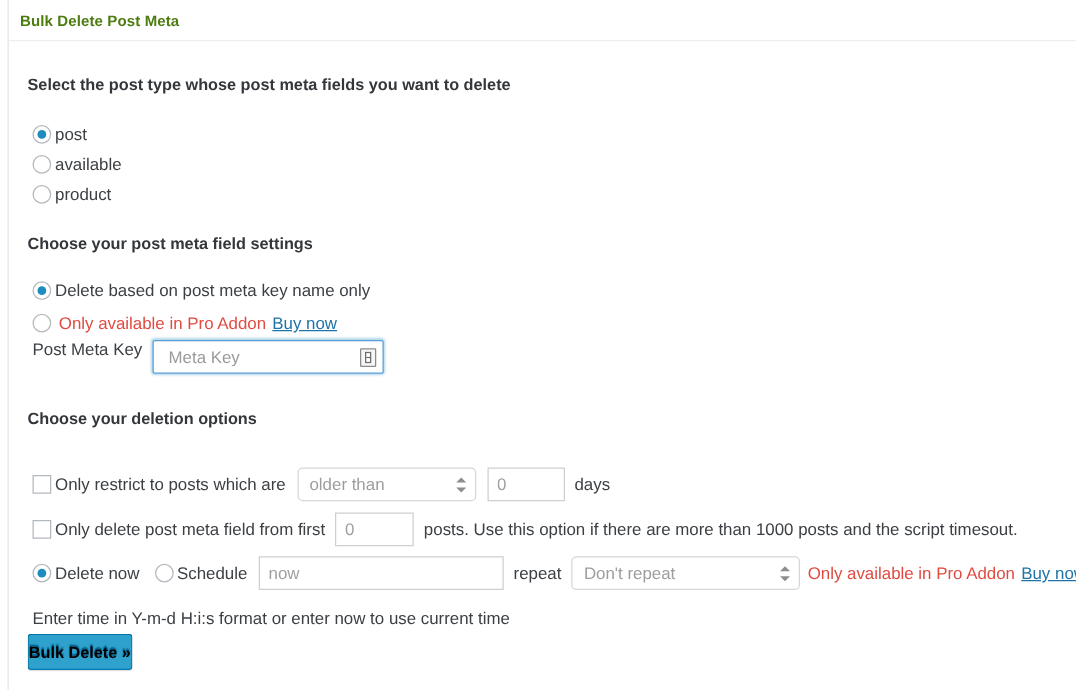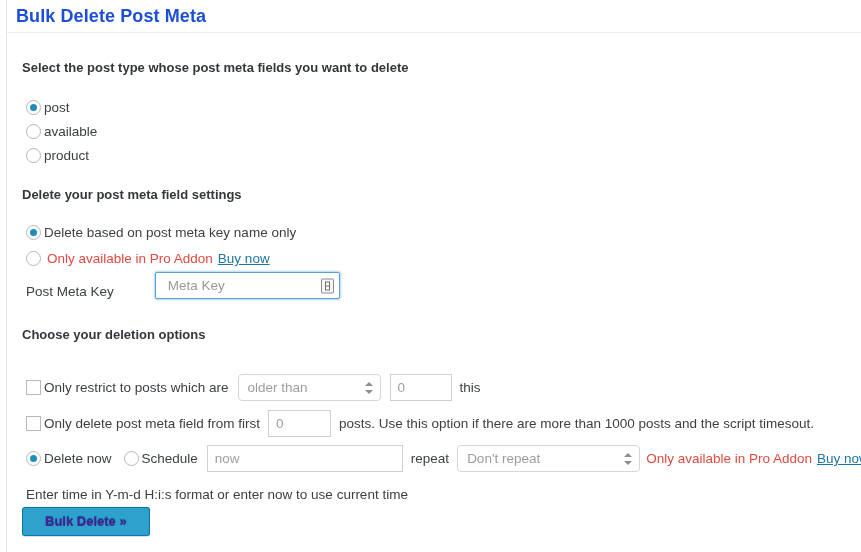--- a/index.html
+++ b/index.html
@@ -31,23 +31,23 @@
     box-sizing: border-box;
   }
   .panel-header {
     height: 33px;
     line-height: 33px;
     padding-left: 9px;
     border-bottom: 1px solid #eeeeee;
     box-sizing: border-box;
   }
   .panel-title {
-    font-size: 18px;
+    font-size: 12px;
     font-weight: bold;
-    color: #1d4ed8;
+    color: #4d7c0f;
     letter-spacing: 0.1px;
   }
   .panel-body {
     padding: 0 9px;
   }
 
   .section-heading {
     font-size: 13px;
     font-weight: bold;
     color: #33373b;
@@ -121,24 +121,23 @@
     margin-left: 5px;
     cursor: pointer;
   }
 
   
   .metakey-row {
     position: absolute;
     left: 19px;
     top: 272px;
     display: flex;
-    align-items: flex-end;
+    align-items: flex-start;
     font-size: 13.5px;
     color: #3c4044;
-    gap: 33px;
   }
   .metakey-field-wrap {
     margin-left: 8px;
     position: relative;
     border: 1px solid #5b9dd9;
     border-radius: 2px;
     box-shadow: 0 0 2px 1px rgba(30,140,190,0.35);
     background: #fff;
     width: 185px;
     height: 27px;
@@ -264,26 +263,26 @@
   }
 
   .submit-btn {
     position: absolute;
     left: 15px;
     top: 507px;
     background: #2ea2cc;
     border: 1px solid #0074a2;
     border-bottom-color: #007ab8;
     border-radius: 3px;
-    color: #4c1d95;
+    color: #000000;
     font-family: "Liberation Sans", sans-serif;
     font-size: 13px;
     font-weight: bold;
     height: 29px;
-    padding: 0 22px;
+    padding: 0 0;
     box-shadow: 0 1px 0 rgba(0,0,0,0.12);
     cursor: pointer;
     text-shadow: 0 -1px 1px #005684;
     box-sizing: border-box;
   }
 </style>
 </head>
 <body>
 
 <div id="screen">
@@ -305,21 +304,21 @@
       <label class="opt-row pt2">
         <span class="radio"></span>
         <span class="lbl">available</span>
       </label>
 
       <label class="opt-row pt3">
         <span class="radio"></span>
         <span class="lbl">product</span>
       </label>
 
-      <div class="section-heading h-metafield">Delete your post meta field settings</div>
+      <div class="section-heading h-metafield">Choose your post meta field settings</div>
 
       <label class="opt-row mf1">
         <span class="radio checked"></span>
         <span class="lbl">Delete based on post meta key name only</span>
       </label>
 
       <div class="opt-row mf2">
         <span class="radio"></span>
         <span class="pro-note">Only available in Pro Addon</span>
         <span class="buy-now">Buy now</span>
@@ -338,21 +337,21 @@
       <div class="section-heading h-deletion">Choose your deletion options</div>
 
       <div class="opt-row del1">
         <span class="checkbox"></span>
         <span class="lbl">Only restrict to posts which are</span>
         <span class="select select-olderthan">
           <span>older than</span>
           <span class="arrows"></span>
         </span>
         <input class="text-input num-input" style="margin-left: 9px;" type="text" placeholder="0">
-        <span class="inline-text">this</span>
+        <span class="inline-text">days</span>
       </div>
 
       <div class="opt-row del2">
         <span class="checkbox"></span>
         <span class="lbl">Only delete post meta field from first</span>
         <input class="text-input num-input-wide" style="margin-left: 8px;" type="text" placeholder="0">
         <span class="inline-text">posts. Use this option if there are more than 1000 posts and the script timesout.</span>
       </div>
 
       <div class="opt-row del3">

